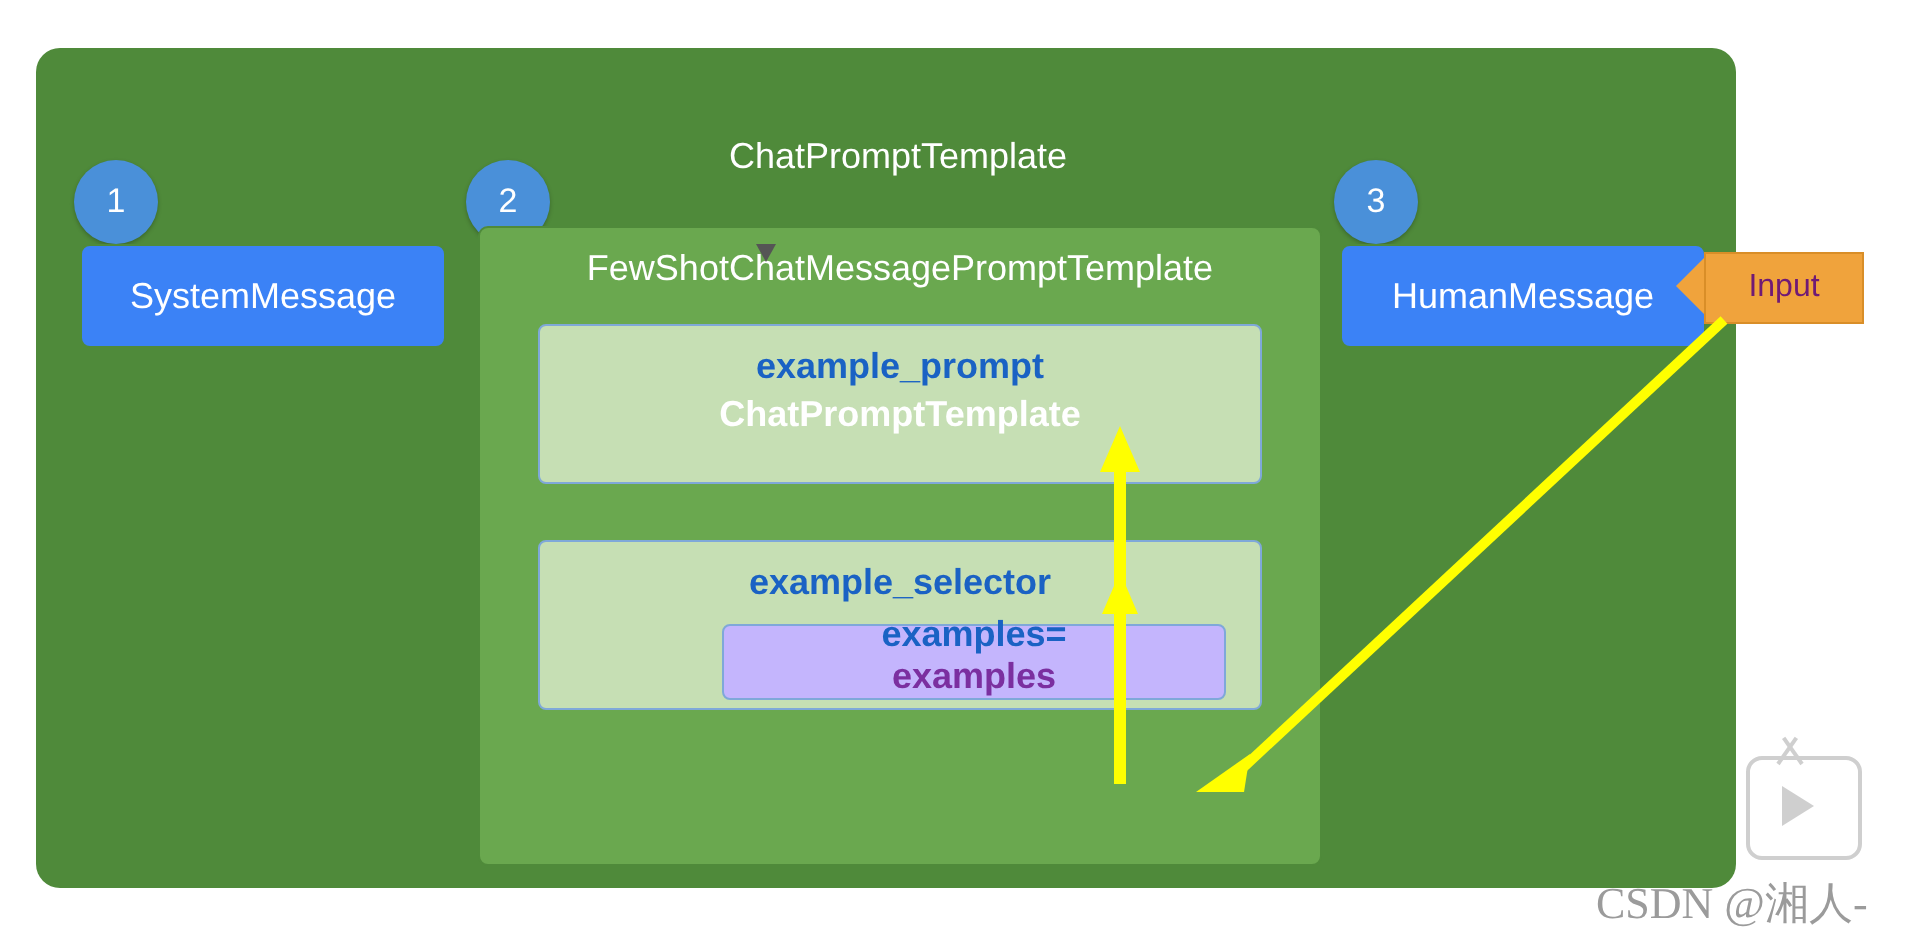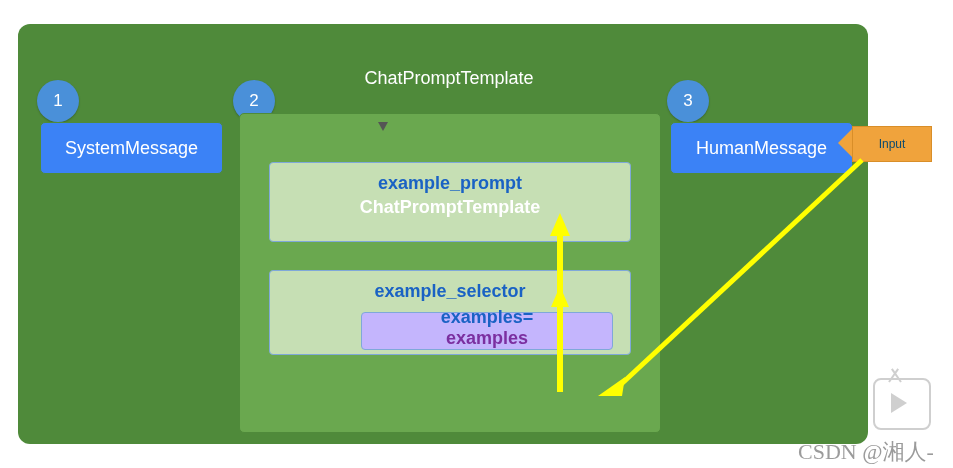--- a/index.html
+++ b/index.html
@@ -71,21 +71,21 @@
     position:absolute;left:239px;top:68px;width:420px;text-align:center;
     color:#ffffff;font-size:18px;
   }
 
   
   #input-callout{
     position:absolute;left:852px;top:126px;width:78px;height:34px;
     background:#f0a33c;border:1px solid #d98e28;
     display:flex;align-items:center;justify-content:center;
   }
-  #input-callout span{color:#0c4a6e;font-size:12px;}
+  #input-callout span{color:#701a75;font-size:16px;}
   #input-arrow-head{
     position:absolute;left:838px;top:128px;width:0;height:0;
     border-top:15px solid transparent;border-bottom:15px solid transparent;
     border-right:15px solid #f0a33c;
   }
 
   
   #arrows{position:absolute;left:0;top:0;width:953px;height:468px;pointer-events:none;}
 
   
@@ -127,20 +127,21 @@
 
 <div class="badge" id="badge-1">1</div>
 <div class="badge" id="badge-2">2</div>
 <div class="badge" id="badge-3">3</div>
 
 <div class="box-mid" id="system-message">SystemMessage</div>
 
 <div class="box-mid" id="human-message">HumanMessage</div>
 
 <div id="fewshot-panel">
+  <div id="fewshot-title">FewShotChatMessagePromptTemplate</div>
 
   <div class="inner-box" id="example-prompt-box">
     <div class="blue-label" id="example-prompt-line1">example_prompt</div>
     <div class="white-label" id="example-prompt-line2">ChatPromptTemplate</div>
   </div>
 
   <div class="inner-box" id="example-selector-box">
     <div class="blue-label" id="example-selector-line">example_selector</div>
     <div id="examples-box">
       <span class="blue-label">examples=</span>

